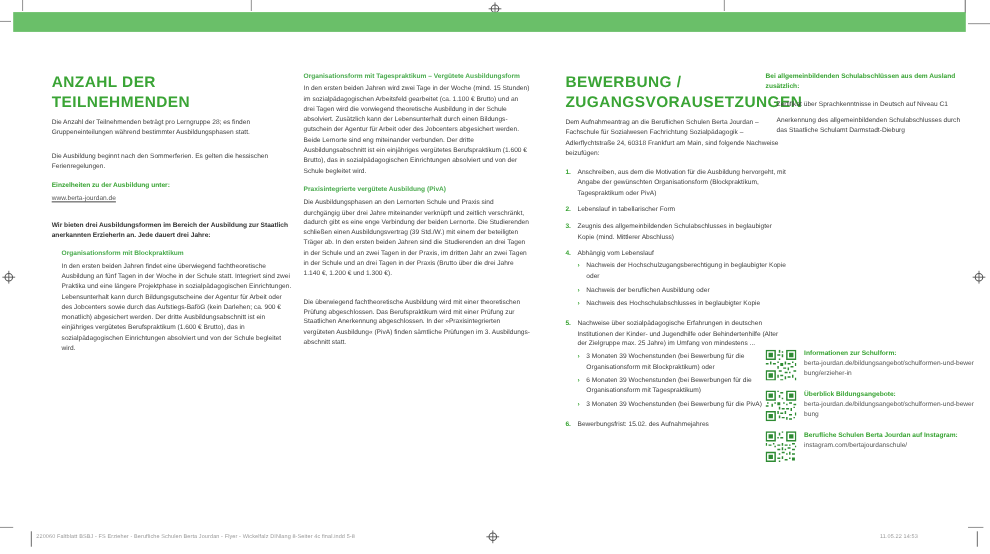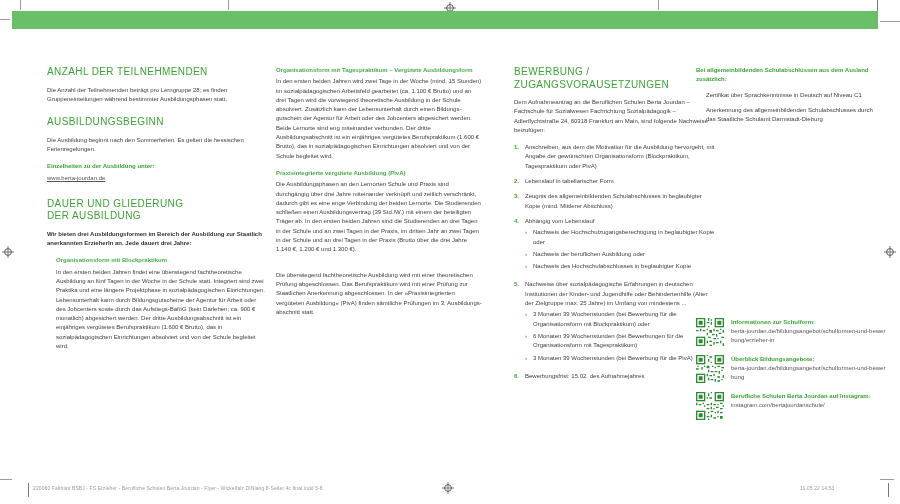--- a/index.html
+++ b/index.html
@@ -12,21 +12,21 @@
   
   .topbar{position:absolute;left:12px;top:11px;width:866px;height:18px;background:#6abf69;}
   .cropline{position:absolute;background:#9b9b9b;}
   .regmark{position:absolute;width:12px;height:12px;}
   
   .col{position:absolute;top:66px;color:#404040;font-size:6px;line-height:1.55;}
   .col1{left:47px;width:218px;}
   .col2{left:276px;width:206px;}
   .col3{left:486px;width:202px;margin-left:28px;}
   .col4{left:696px;width:182px;}
-  h2.sec{font-size:10px;line-height:1.25;letter-spacing:.4px;color:#3aa435;margin:0 0 7px 0;font-weight:normal;}
+  h2.sec{font-size:14px;line-height:1.25;letter-spacing:.4px;color:#3aa435;margin:0 0 7px 0;font-weight:bold;}
   .body-p{margin:0 0 12px 0;}
   .body-p.tight{margin-bottom:8px;}
   .greenlead{color:#3aa435;font-weight:bold;margin:0 0 3px 0;}
   .link{color:#555;text-decoration:underline;display:inline-block;margin:0 0 14px 0;}
   .boldintro{font-weight:bold;margin:0 0 8px 0;color:#333;}
   .subhead{color:#4aab4e;font-weight:bold;margin:0 0 2px 0;}
   .indent{margin-left:9px;}
   
   .numlist{margin:0;padding:0;list-style:none;}
   .numlist>li{display:flex;margin:0 0 6px 0;}
@@ -78,25 +78,23 @@
   <svg class="regmark" style="left:442px;top:482px;" viewBox="0 0 12 12">
     <circle cx="6" cy="6" r="3.4" fill="none" stroke="#555" stroke-width="1"></circle>
     <path d="M6 0v12M0 6h12" stroke="#555" stroke-width="0.8"></path>
   </svg>
 
   <div class="topbar"></div>
 
   <div class="col col1">
     <h2 class="sec">ANZAHL DER TEILNEHMENDEN</h2>
     <p class="body-p">Die Anzahl der Teilnehmenden beträgt pro Lern­gruppe 28; es finden Gruppeneinteilungen während bestimmter Ausbildungsphasen statt.</p>
-    <h2 class="sec">AUSBILDUNGSBEGINN</h2>
     <p class="body-p tight">Die Ausbildung beginnt nach den Sommerferien. Es gelten die hessischen Ferienregelungen.</p>
     <p class="greenlead">Einzelheiten zu der Ausbildung unter:</p>
     <span class="link">www.berta-jourdan.de</span>
-    <h2 class="sec" style="width:150px;">DAUER UND GLIEDERUNG DER AUSBILDUNG</h2>
     <p class="boldintro">Wir bieten drei Ausbildungsformen im Bereich der Ausbildung zur Staatlich anerkannten ErzieherIn an. Jede dauert drei Jahre:</p>
     <p class="subhead indent">Organisationsform mit Blockpraktikum</p>
     <p class="body-p indent">In den ersten beiden Jahren findet eine über­wiegend fachtheoretische Ausbildung an fünf Tagen in der Woche in der Schule statt. Integriert sind zwei Praktika und eine längere Projektphase in sozialpädagogischen Einrichtungen. Lebens­unterhalt kann durch Bildungsgutscheine der Agentur für Arbeit oder des Jobcenters sowie durch das Aufstiegs-BaföG (kein Darlehen; ca. 900 € monatlich) abgesichert werden. Der dritte Ausbildungsabschnitt ist ein einjähriges vergütetes Berufspraktikum (1.600 € Brutto), das in sozialpädagogischen Einrichtungen absolviert und von der Schule begleitet wird.</p>
   </div>
 
   <div class="col col2">
     <p class="subhead">Organisationsform mit Tagespraktikum – Vergütete Ausbildungsform</p>
     <p class="body-p tight">In den ersten beiden Jahren wird zwei Tage in der Woche (mind. 15 Stunden) im sozialpädagogischen Arbeitsfeld gearbeitet (ca. 1.100 € Brutto) und an drei Tagen wird die vorwiegend theoretische Ausbildung in der Schule absolviert. Zusätzlich kann der Lebensunterhalt durch einen Bildungs­gutschein der Agentur für Arbeit oder des Jobcenters abgesichert werden. Beide Lernorte sind eng miteinander verbunden. Der dritte Ausbildungsabschnitt ist ein einjähriges vergüte­tes Berufspraktikum (1.600 € Brutto), das in sozialpädagogischen Einrichtungen absolviert und von der Schule begleitet wird.</p>
     <p class="subhead">Praxisintegrierte vergütete Ausbildung (PivA)</p>
     <p class="body-p" style="margin-bottom:16px;">Die Ausbildungsphasen an den Lernorten Schule und Praxis sind durchgängig über drei Jahre miteinander verknüpft und zeitlich verschränkt, dadurch gibt es eine enge Verbindung der beiden Lernorte. Die Studierenden schließen einen Ausbildungsvertrag (39 Std./W.) mit einem der beteiligten Träger ab. In den ersten beiden Jahren sind die Studierenden an drei Tagen in der Schule und an zwei Tagen in der Praxis, im dritten Jahr an zwei Tagen in der Schule und an drei Tagen in der Praxis (Brutto über die drei Jahre 1.140 €, 1.200 € und 1.300 €).</p>

